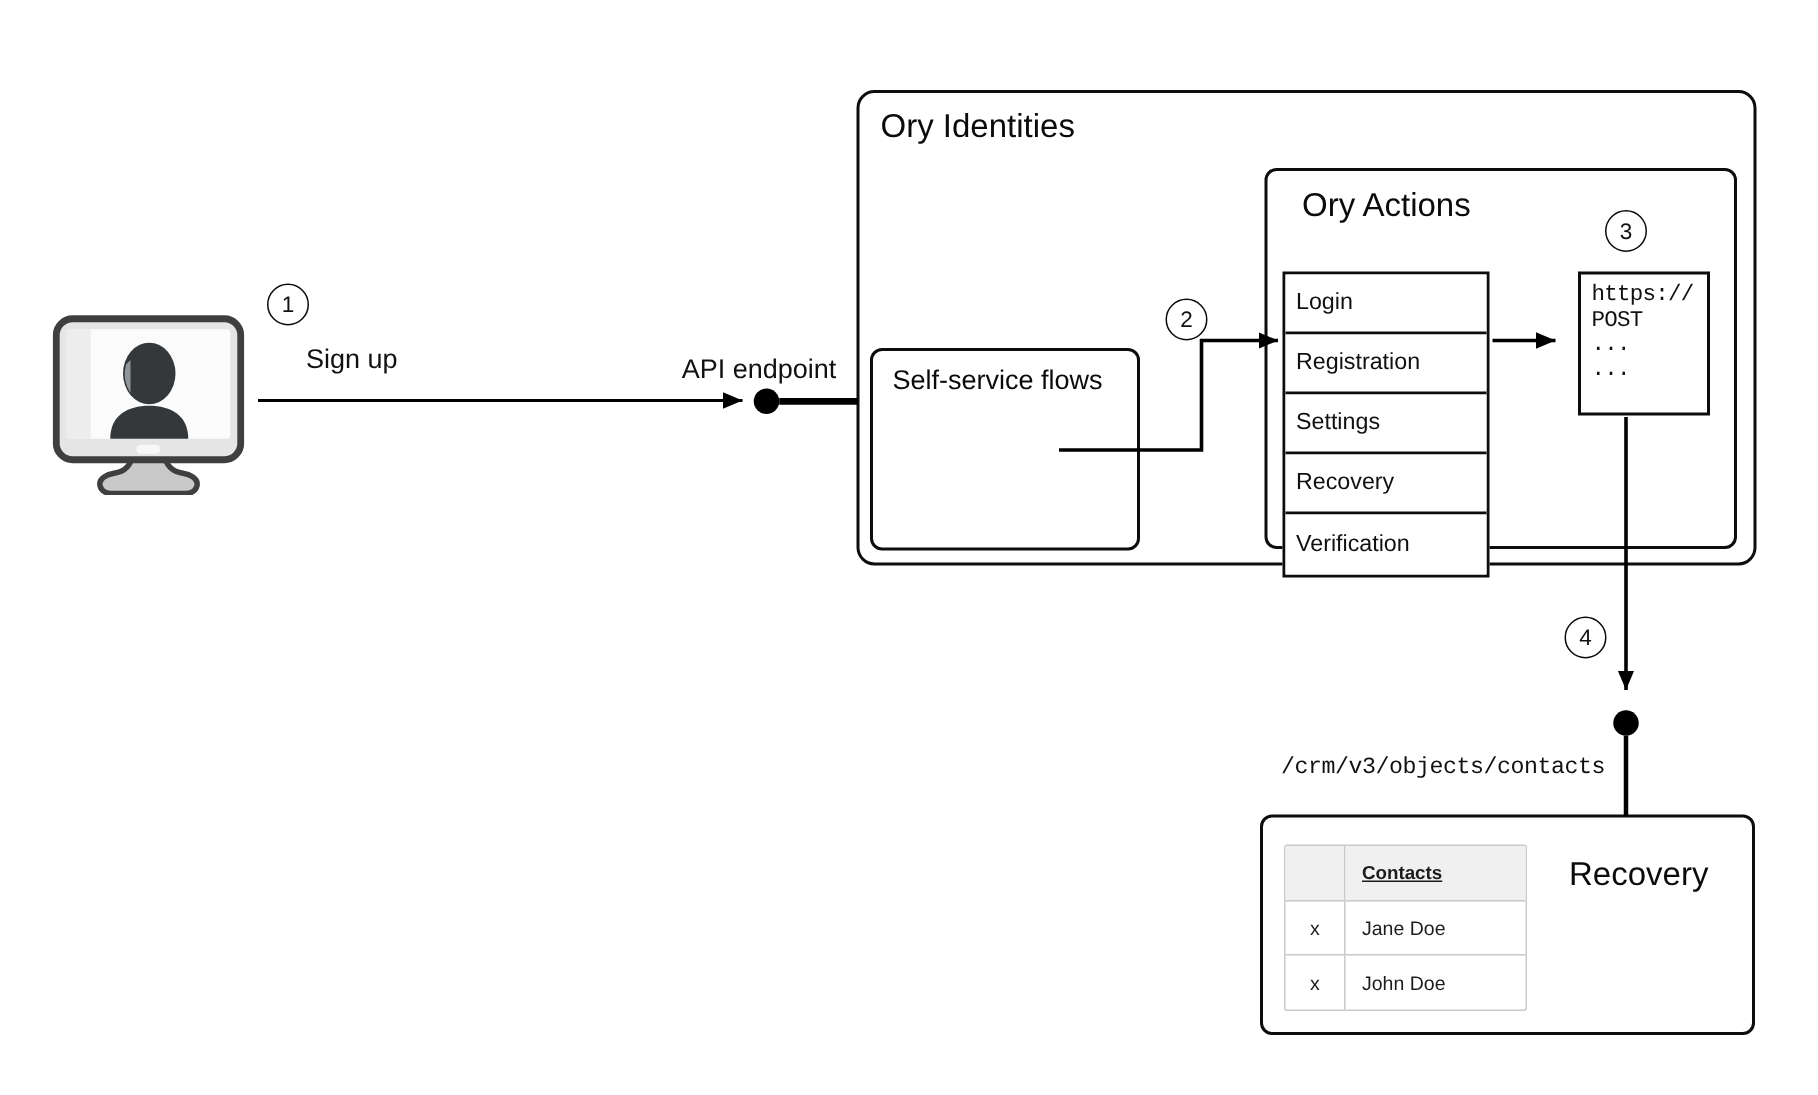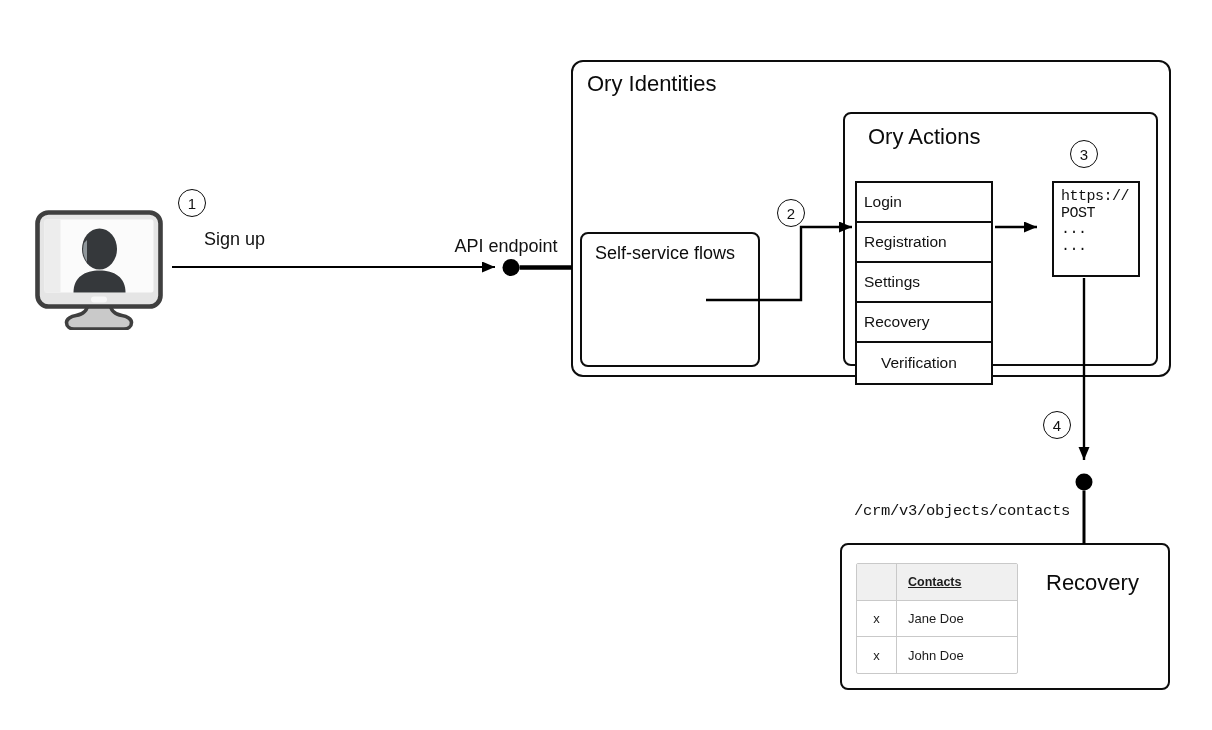--- a/index.html
+++ b/index.html
@@ -89,21 +89,21 @@
     z-index: 3;
   }
   .flow-row {
     height: 40px;
     display: flex; align-items: center;
     padding-left: 7px;
     font-size: 15.5px;
     border-bottom: 2px solid #0d0d0d;
     background: #fff;
   }
-  .flow-row:last-child { border-bottom: none; margin-left: 17px; }
+  .flow-row:last-child { border-bottom: none; }
 
   
   #code-box {
     position: absolute;
     left: 1040px; top: 181px;
     width: 88px; height: 96px;
     border: 2px solid #0d0d0d;
     background: #fff;
     padding: 6px 2px 0 7px;
     font-family: "Liberation Mono", monospace;

